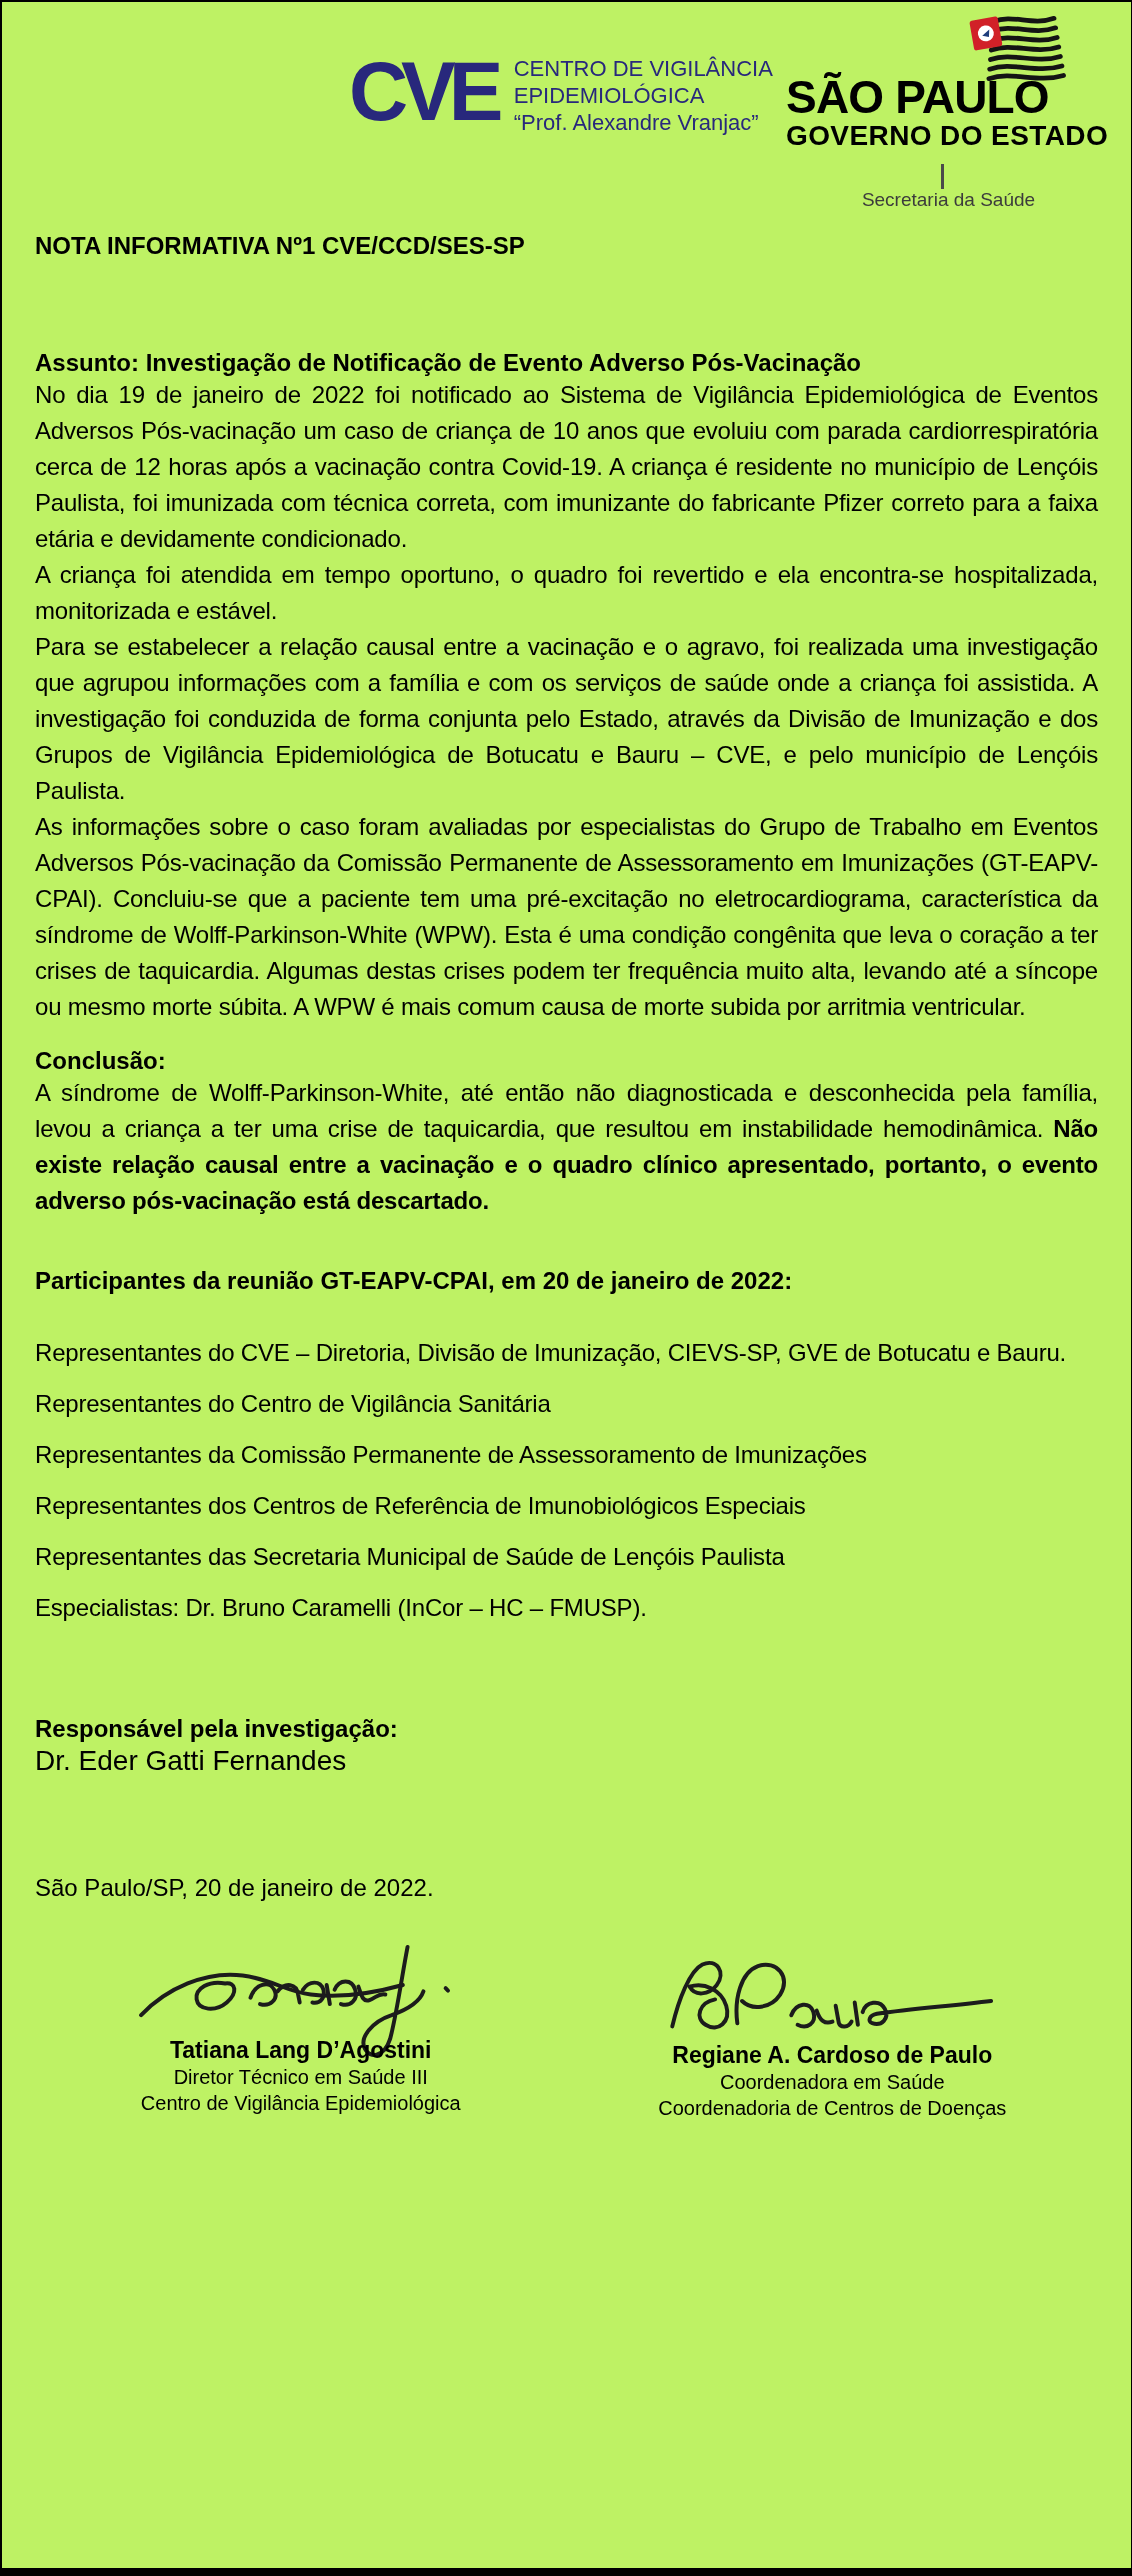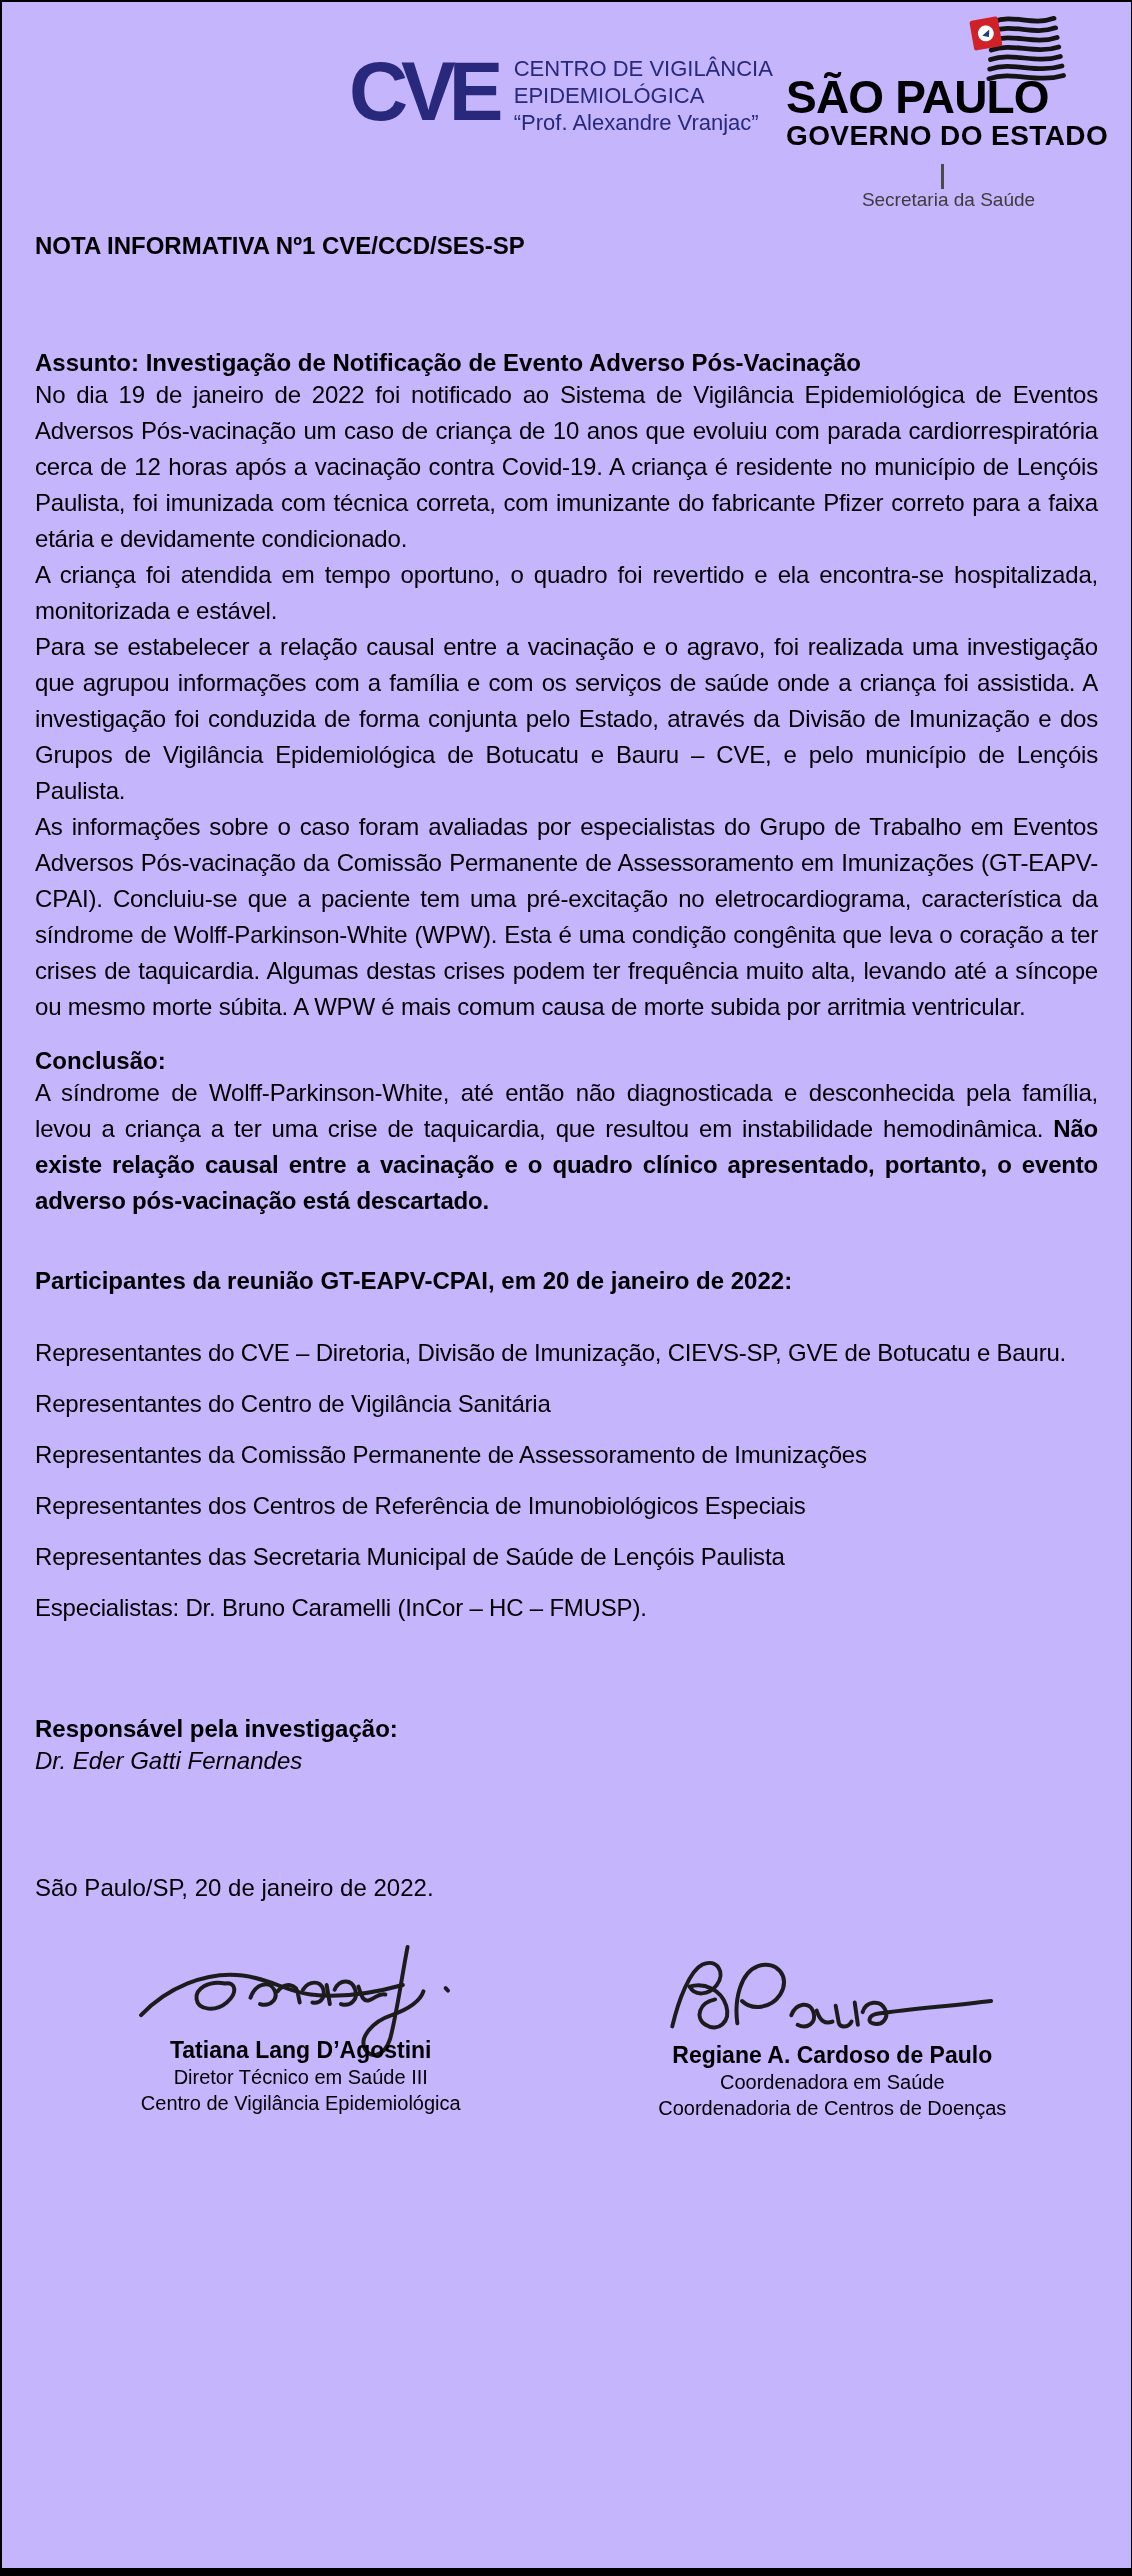--- a/index.html
+++ b/index.html
@@ -1,21 +1,21 @@
 <!DOCTYPE html>
 <html lang="pt" style="font-size:12.7px"><head>
 <meta charset="utf-8">
 <style>
   html,body { margin:0; padding:0; background:#e8e8e8; }
   .page {
     position:relative;
     width:1133px; height:2576px;
     box-sizing:border-box;
     margin:0 auto;
-    background:#c4b5fd;
+    background:#bef264;
     border:2.4px solid #000;
     border-bottom:8.7px solid #000;
     font-family:"Liberation Sans", sans-serif;
     color:#000;
     overflow:hidden;
   }
   
   .header { position:relative; height:198px; }
   .cve-logo { position:absolute; left:347px; top:48px; display:flex; }
   .cve-mark {
@@ -39,21 +39,21 @@
   .p1 { margin-top:73px; }
   .p2 { margin-top:71px; }
   .p3 { margin-top:63px; }
   .p4 { margin-top:65px; }
   .h-bold { font-size:24px; font-weight:700; margin:22px 0 0 0; }
   .concl-p { margin-top:79px; }
   .part-h { margin-top:48px; }
   .plist { margin-top:40px; }
   .plist p { font-size:24px; line-height:36px; letter-spacing:-0.2px; margin:0 0 15px 0; text-align:left; }
   .resp-h { margin-top:89px; }
-  .resp-name { font-size:24px; line-height:36px; margin:0;font-style:italic; }
+  .resp-name { font-size:28px; line-height:36px; margin:0; }
   .dateline { font-size:24px; line-height:36px; margin:91px 0 0 0; }
   
   .signatures { display:flex; margin-top:33px; }
   .sig-col { width:50%; text-align:center; }
   .sig-svg { display:block; margin:0 auto -22px auto; }
   .sig-svg.right { margin-top:11px; margin-bottom:-11px; }
   .sig-name { font-size:23px; font-weight:700; line-height:28px; }
   .sig-role { font-size:20px; line-height:26px; }
   .navy { color:#28287c; }
   svg .ink { fill:none; stroke:#1c1c1c; stroke-width:5; stroke-linecap:round; stroke-linejoin:round; }

